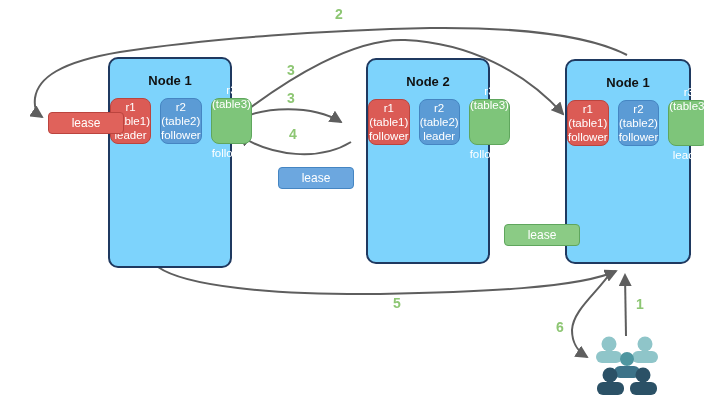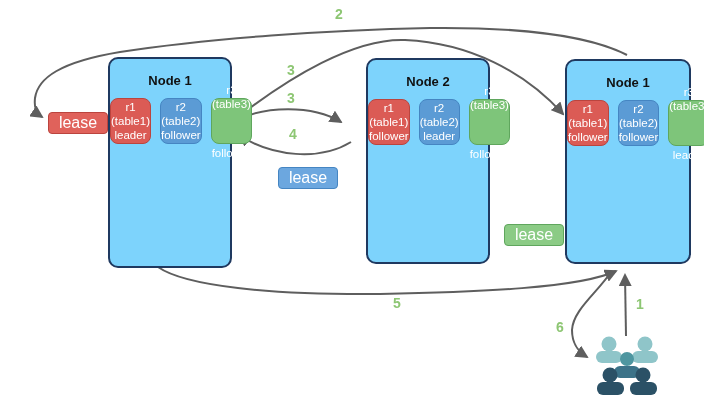--- a/index.html
+++ b/index.html
@@ -18,22 +18,22 @@
            color:#ffffff;font-size:11.5px;line-height:14px;text-align:center;}
   .replica.red{background:#DB5B55;border-color:#BB443E;}
   .replica.blue{background:#5B9BD5;border-color:#4585C2;}
   .replica.green{background:#7EC57A;border-color:#5FA65D;gap:35px;}
 
   #node1{left:108px;top:57px;width:124px;height:211px;}
   #node2{left:338px;top:58px;width:124px;height:206px;margin-left:28px;}
   #node3{left:565px;top:59px;width:126px;height:205px;}
 
   
-  .lease{position:absolute;width:60px;height:22px;border-radius:4px;border:1.5px solid;box-sizing:border-box;
-         display:flex;align-items:center;justify-content:center;color:#ffffff;font-size:16px;}
+  .lease{position:absolute;width:76px;height:22px;border-radius:4px;border:1.5px solid;box-sizing:border-box;
+         display:flex;align-items:center;justify-content:center;color:#ffffff;font-size:12px;}
   .lease.red{background:#E0625B;border-color:#BB443E;left:48px;top:112px;}
   .lease.blue{background:#6CA7DF;border-color:#4585C2;left:278px;top:167px;}
   .lease.green{background:#8BCB85;border-color:#5FA65D;left:504px;top:224px;}
 
   
   .step{position:absolute;color:#8DC673;font-weight:bold;font-size:14px;width:14px;text-align:center;}
   #step-2{left:332px;top:6px;}
   #step-3a{left:284px;top:62px;}
   #step-3b{left:284px;top:90px;}
   #step-4{left:286px;top:126px;}

